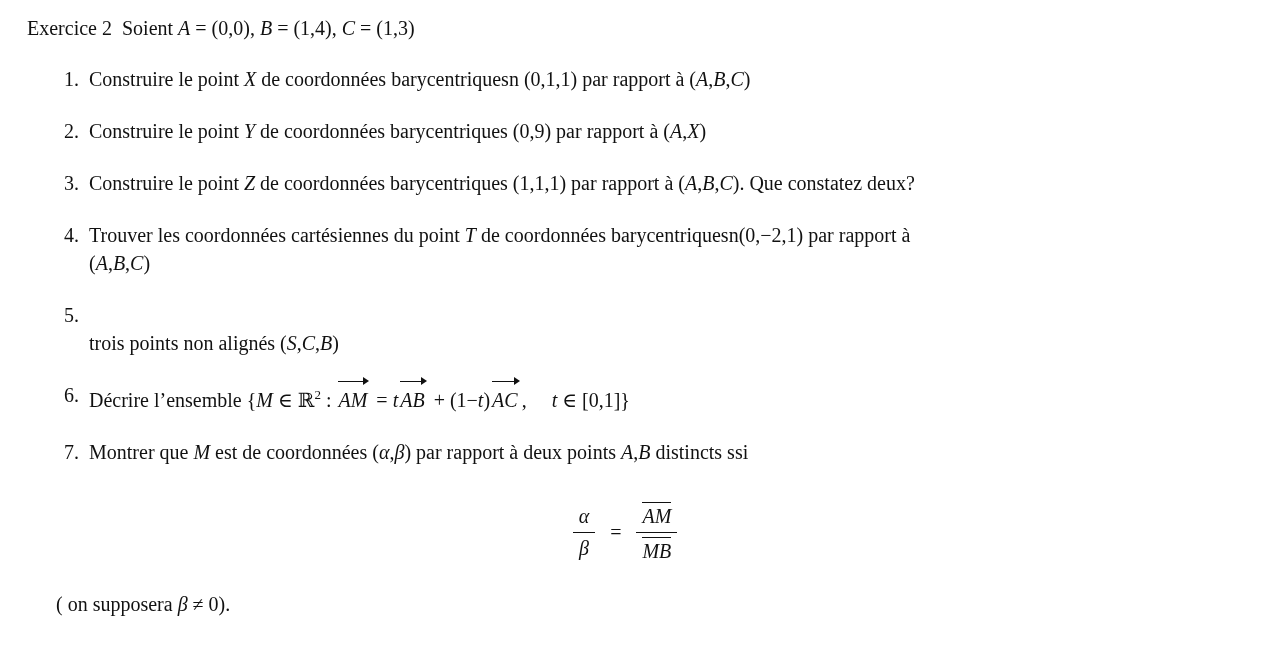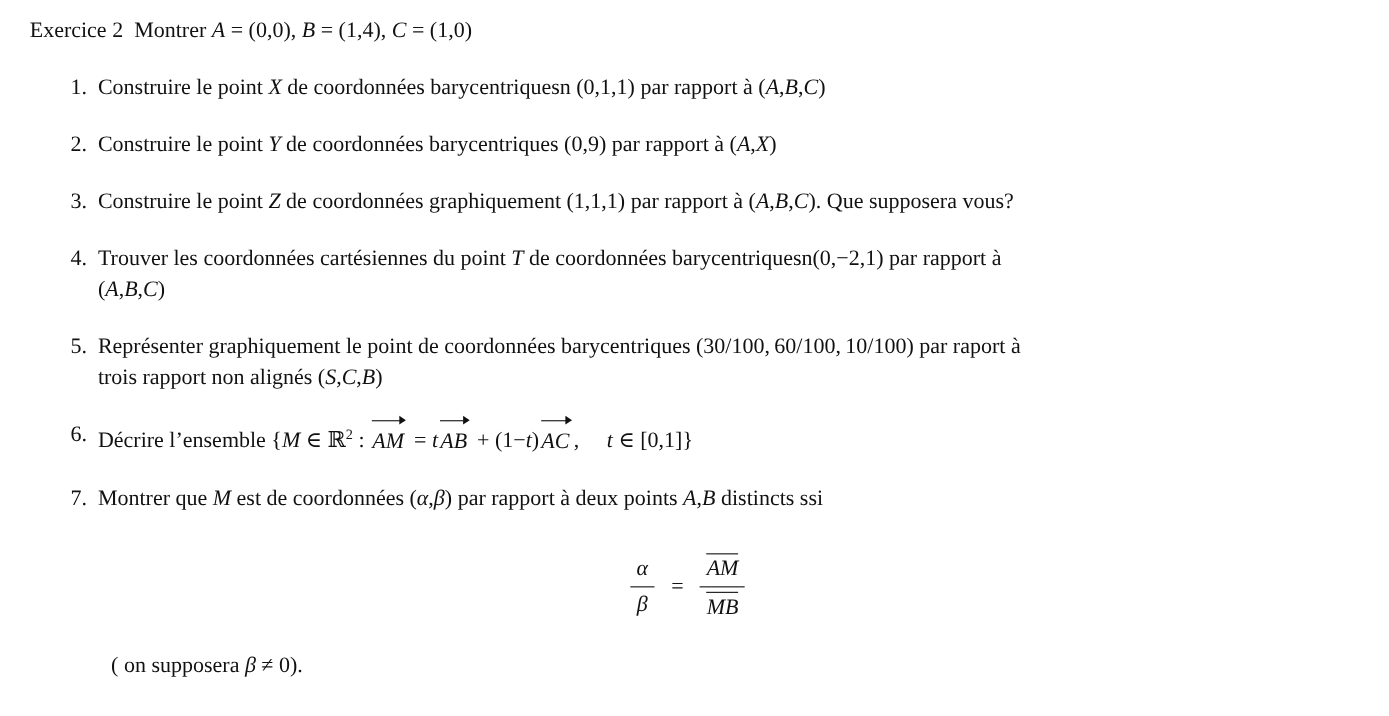--- a/index.html
+++ b/index.html
@@ -55,49 +55,49 @@
     margin: 36px 0 27px 0;
     line-height: 1.15;
   }
   .frac { display: inline-block; vertical-align: middle; text-align: center; }
   .frac .num { display: block; border-bottom: 1.5px solid #111111; padding: 0 6px 4px; }
   .frac .den { display: block; padding: 4px 6px 0; }
   .eq-sign { display: inline-block; vertical-align: middle; margin: 0 10px; }
   .ovl { display: inline-block; border-top: 1.5px solid #111111; padding-top: 2px; }
   .mi { font-style: italic; }
 
-  .note { margin-left: 74px; line-height: 28px; }
+  .note { margin-left: 29px; line-height: 28px; }
 </style>
 </head>
 <body>
 
 <div class="page">
 
-  <div class="header"><span class="run-b">Exercice 2</span><span class="run-n"> Montrer </span><span class="run-i">A</span><span class="run-n"> = (0,0), </span><span class="run-i">B</span><span class="run-n"> = (1,4), </span><span class="run-i">C</span><span class="run-n"> = (1,0)</span></div>
+  <div class="header"><span class="run-b">Exercice 2</span><span class="run-n"> Soient </span><span class="run-i">A</span><span class="run-n"> = (0,0), </span><span class="run-i">B</span><span class="run-n"> = (1,4), </span><span class="run-i">C</span><span class="run-n"> = (1,3)</span></div>
 
   <div id="exercise-list">
       <div class="item">
         <span class="item-num">1.</span>
         <span class="item-body"><span class="run-n">Construire le point </span><span class="run-i">X</span><span class="run-n"> de coordonnées barycentriquesn (0,1,1) par rapport à (</span><span class="run-i">A</span><span class="run-n">,</span><span class="run-i">B</span><span class="run-n">,</span><span class="run-i">C</span><span class="run-n">)</span></span>
       </div>
       <div class="item">
         <span class="item-num">2.</span>
         <span class="item-body"><span class="run-n">Construire le point </span><span class="run-i">Y</span><span class="run-n"> de coordonnées barycentriques (0,9) par rapport à (</span><span class="run-i">A</span><span class="run-n">,</span><span class="run-i">X</span><span class="run-n">)</span></span>
       </div>
       <div class="item">
         <span class="item-num">3.</span>
-        <span class="item-body"><span class="run-n">Construire le point </span><span class="run-i">Z</span><span class="run-n"> de coordonnées graphiquement (1,1,1) par rapport à (</span><span class="run-i">A</span><span class="run-n">,</span><span class="run-i">B</span><span class="run-n">,</span><span class="run-i">C</span><span class="run-n">). Que supposera vous?</span></span>
+        <span class="item-body"><span class="run-n">Construire le point </span><span class="run-i">Z</span><span class="run-n"> de coordonnées barycentriques (1,1,1) par rapport à (</span><span class="run-i">A</span><span class="run-n">,</span><span class="run-i">B</span><span class="run-n">,</span><span class="run-i">C</span><span class="run-n">). Que constatez deux?</span></span>
       </div>
       <div class="item">
         <span class="item-num">4.</span>
         <span class="item-body"><span class="run-n">Trouver les coordonnées cartésiennes du point </span><span class="run-i">T</span><span class="run-n"> de coordonnées barycentriquesn(0,−2,1) par rapport à</span><br><span class="run-n">(</span><span class="run-i">A</span><span class="run-n">,</span><span class="run-i">B</span><span class="run-n">,</span><span class="run-i">C</span><span class="run-n">)</span></span>
       </div>
       <div class="item">
         <span class="item-num">5.</span>
-        <span class="item-body"><span class="run-n">Représenter graphiquement le point de coordonnées barycentriques (30/100, 60/100, 10/100) par raport à</span><br><span class="run-n">trois rapport non alignés (</span><span class="run-i">S</span><span class="run-n">,</span><span class="run-i">C</span><span class="run-n">,</span><span class="run-i">B</span><span class="run-n">)</span></span>
+        <span class="item-body"><br><span class="run-n">trois points non alignés (</span><span class="run-i">S</span><span class="run-n">,</span><span class="run-i">C</span><span class="run-n">,</span><span class="run-i">B</span><span class="run-n">)</span></span>
       </div>
       <div class="item">
         <span class="item-num">6.</span>
         <span class="item-body"><span class="run-n">Décrire l’ensemble {</span><span class="run-i">M</span><span class="run-n"> ∈ ℝ</span><sup class="run-sup">2</sup><span class="run-n"> : </span><span class="run-vec">AM</span><span class="run-n"> = </span><span class="run-i">t</span><span class="run-vec">AB</span><span class="run-n"> + (1−</span><span class="run-i">t</span><span class="run-n">)</span><span class="run-vec">AC</span><span class="run-n">,  </span><span class="run-i">t</span><span class="run-n"> ∈ [0,1]}</span></span>
       </div>
       <div class="item">
         <span class="item-num">7.</span>
         <span class="item-body"><span class="run-n">Montrer que </span><span class="run-i">M</span><span class="run-n"> est de coordonnées (</span><span class="run-i">α</span><span class="run-n">,</span><span class="run-i">β</span><span class="run-n">) par rapport à deux points </span><span class="run-i">A</span><span class="run-n">,</span><span class="run-i">B</span><span class="run-n"> distincts ssi</span></span>
       </div>
     </div>

